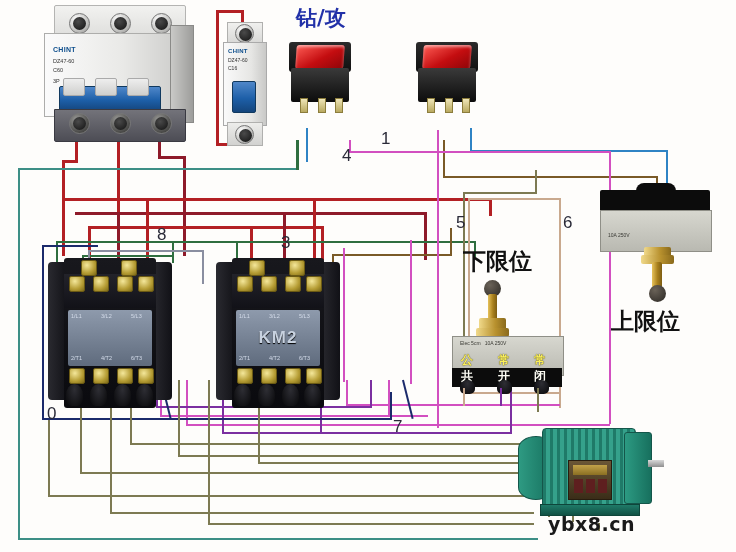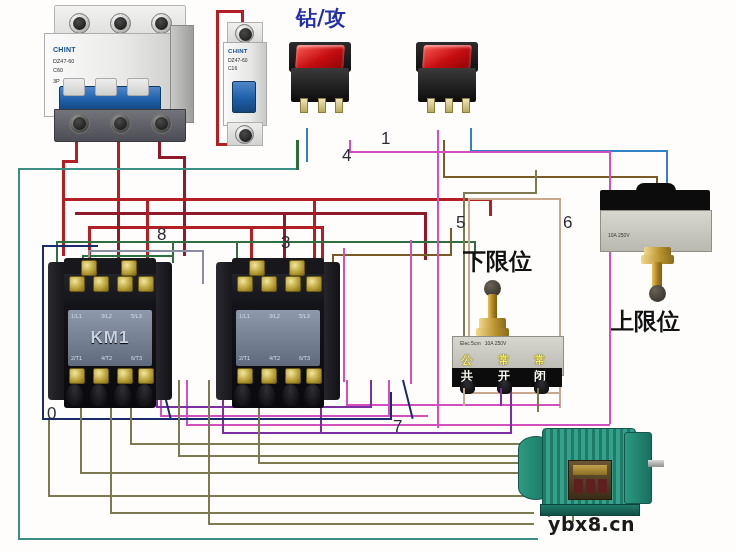--- a/index.html
+++ b/index.html
@@ -264,21 +264,20 @@
     <div class="lug" style="left:33px;top:2px;"></div>
     <div class="lug" style="left:73px;top:2px;"></div>
     <div class="face">
       <div class="tag" style="left:3px;top:3px;color:#d4dcea;">1/L1</div>
       <div class="tag" style="left:33px;top:3px;color:#d4dcea;">3/L2</div>
       <div class="tag" style="left:63px;top:3px;color:#d4dcea;">5/L3</div>
       <div class="tag" style="left:3px;top:45px;color:#d4dcea;">2/T1</div>
       <div class="tag" style="left:33px;top:45px;color:#d4dcea;">4/T2</div>
       <div class="tag" style="left:63px;top:45px;color:#d4dcea;">6/T3</div>
     </div>
-    <div class="kmname">KM1</div>
     <div class="lug" style="left:21px;top:110px;"></div>
     <div class="lug" style="left:45px;top:110px;"></div>
     <div class="lug" style="left:69px;top:110px;"></div>
     <div class="lug" style="left:90px;top:110px;"></div>
     <div class="boot" style="left:18px;top:126px;"></div>
     <div class="boot" style="left:42px;top:126px;"></div>
     <div class="boot" style="left:66px;top:126px;"></div>
     <div class="boot" style="left:88px;top:126px;"></div>
   </div>
 
@@ -294,20 +293,21 @@
     <div class="lug" style="left:33px;top:2px;"></div>
     <div class="lug" style="left:73px;top:2px;"></div>
     <div class="face">
       <div class="tag" style="left:3px;top:3px;color:#d4dcea;">1/L1</div>
       <div class="tag" style="left:33px;top:3px;color:#d4dcea;">3/L2</div>
       <div class="tag" style="left:63px;top:3px;color:#d4dcea;">5/L3</div>
       <div class="tag" style="left:3px;top:45px;color:#d4dcea;">2/T1</div>
       <div class="tag" style="left:33px;top:45px;color:#d4dcea;">4/T2</div>
       <div class="tag" style="left:63px;top:45px;color:#d4dcea;">6/T3</div>
     </div>
+    <div class="kmname">KM2</div>
     <div class="lug" style="left:21px;top:110px;"></div>
     <div class="lug" style="left:45px;top:110px;"></div>
     <div class="lug" style="left:69px;top:110px;"></div>
     <div class="lug" style="left:90px;top:110px;"></div>
     <div class="boot" style="left:18px;top:126px;"></div>
     <div class="boot" style="left:42px;top:126px;"></div>
     <div class="boot" style="left:66px;top:126px;"></div>
     <div class="boot" style="left:88px;top:126px;"></div>
   </div>
 

